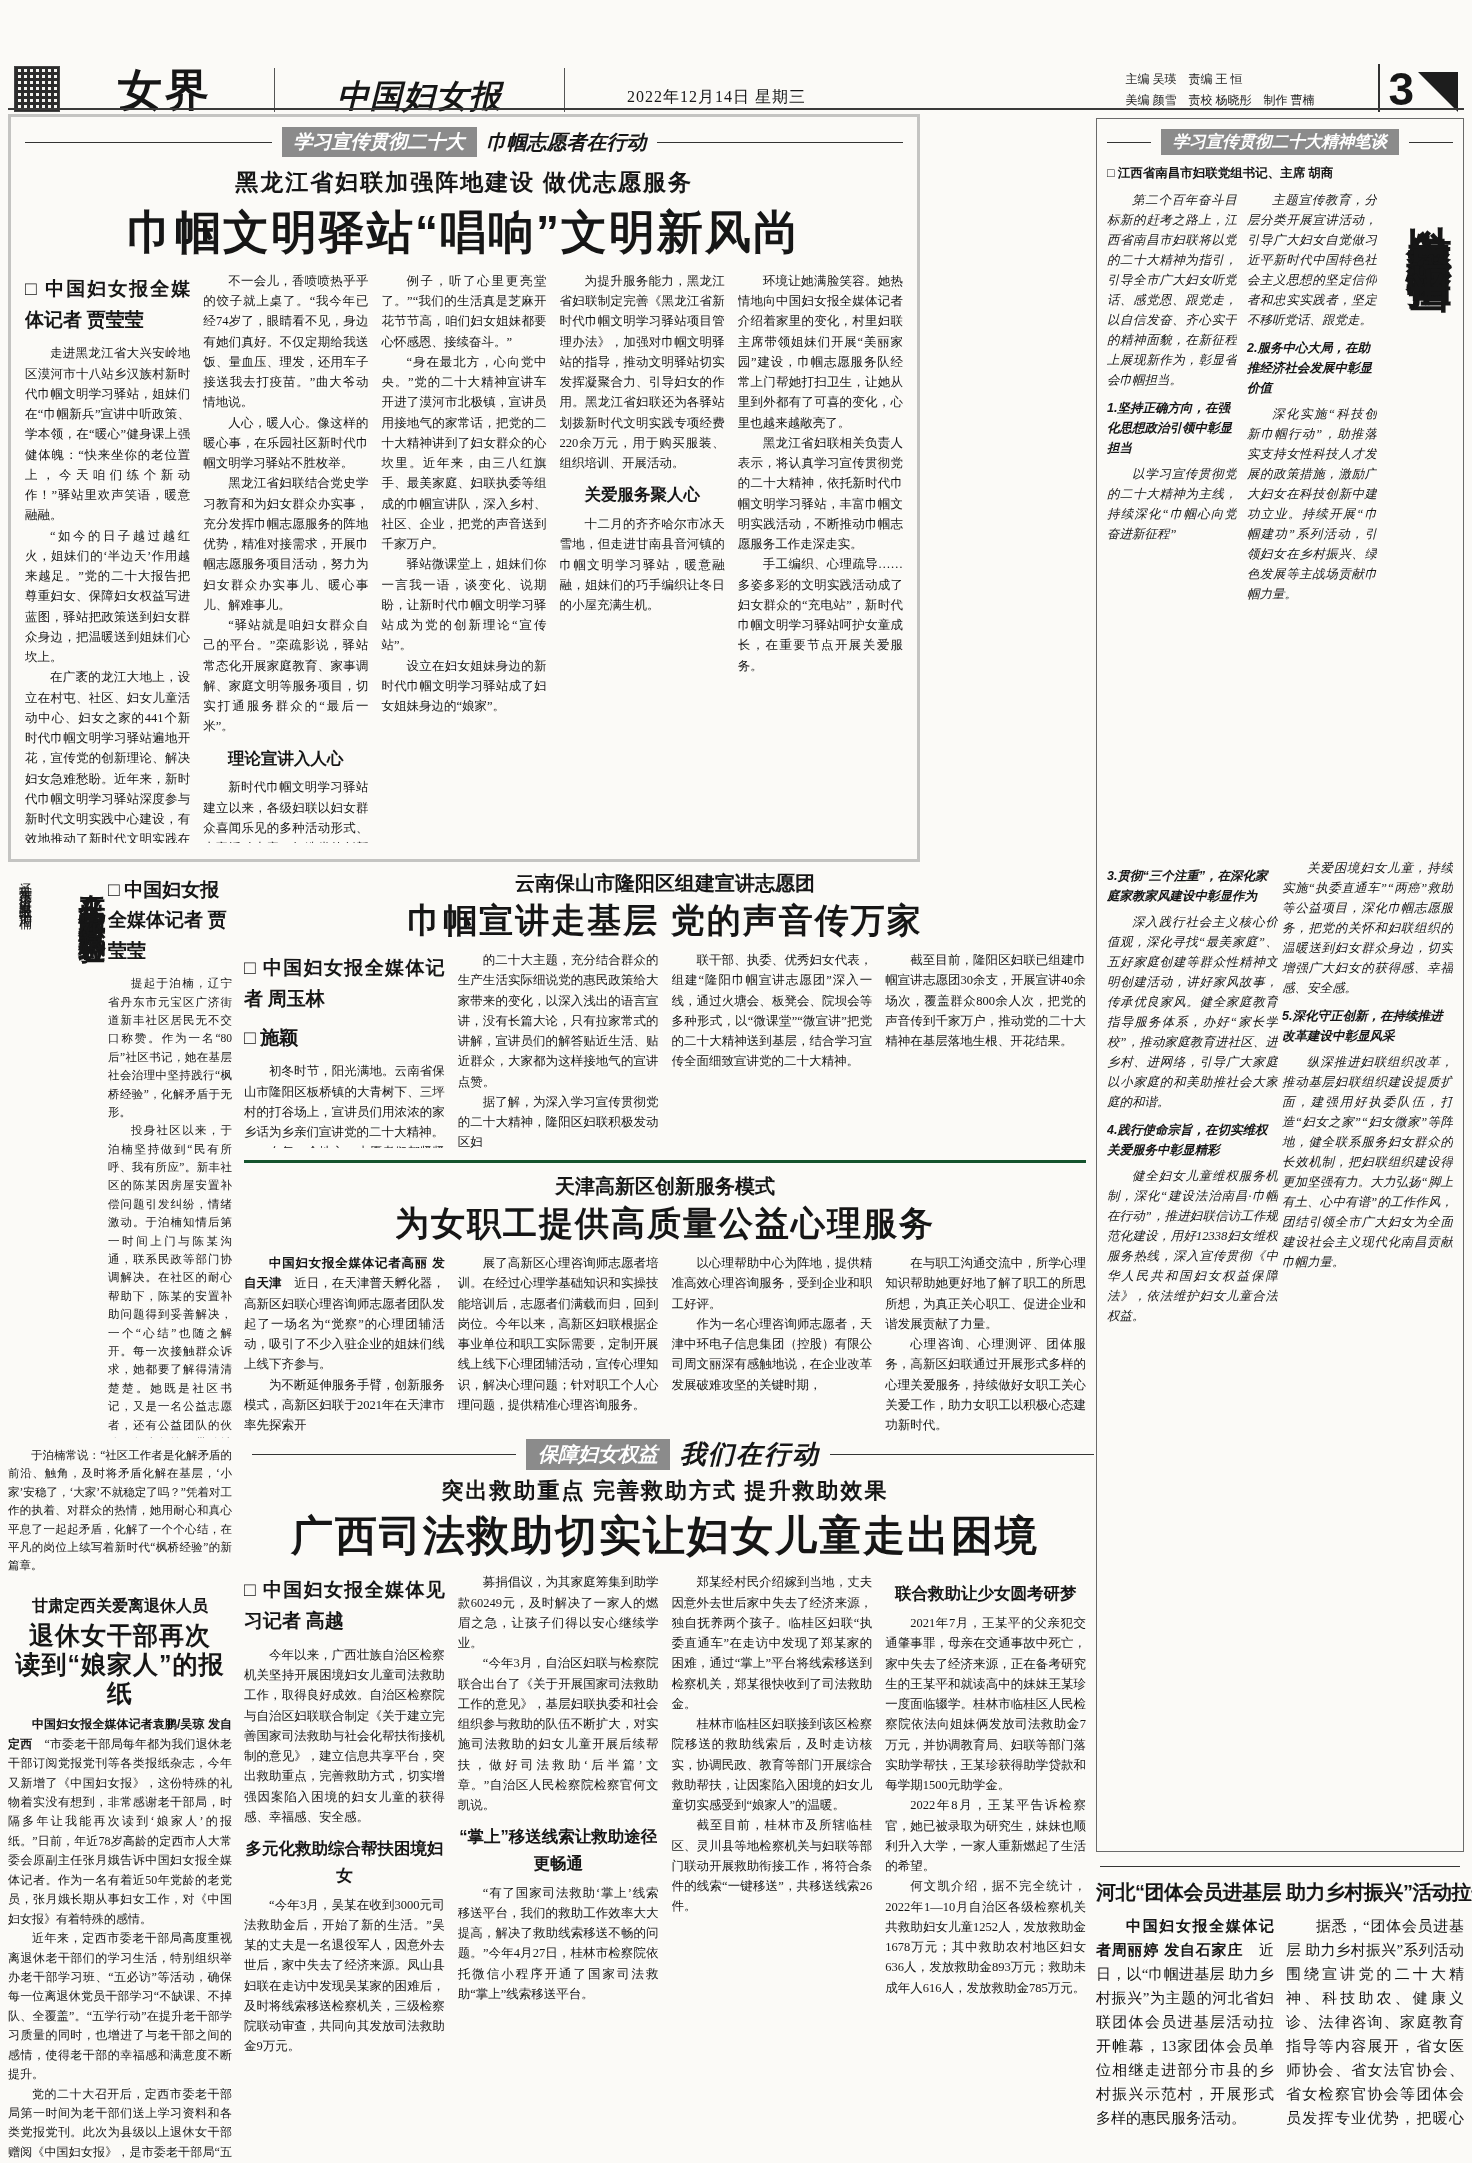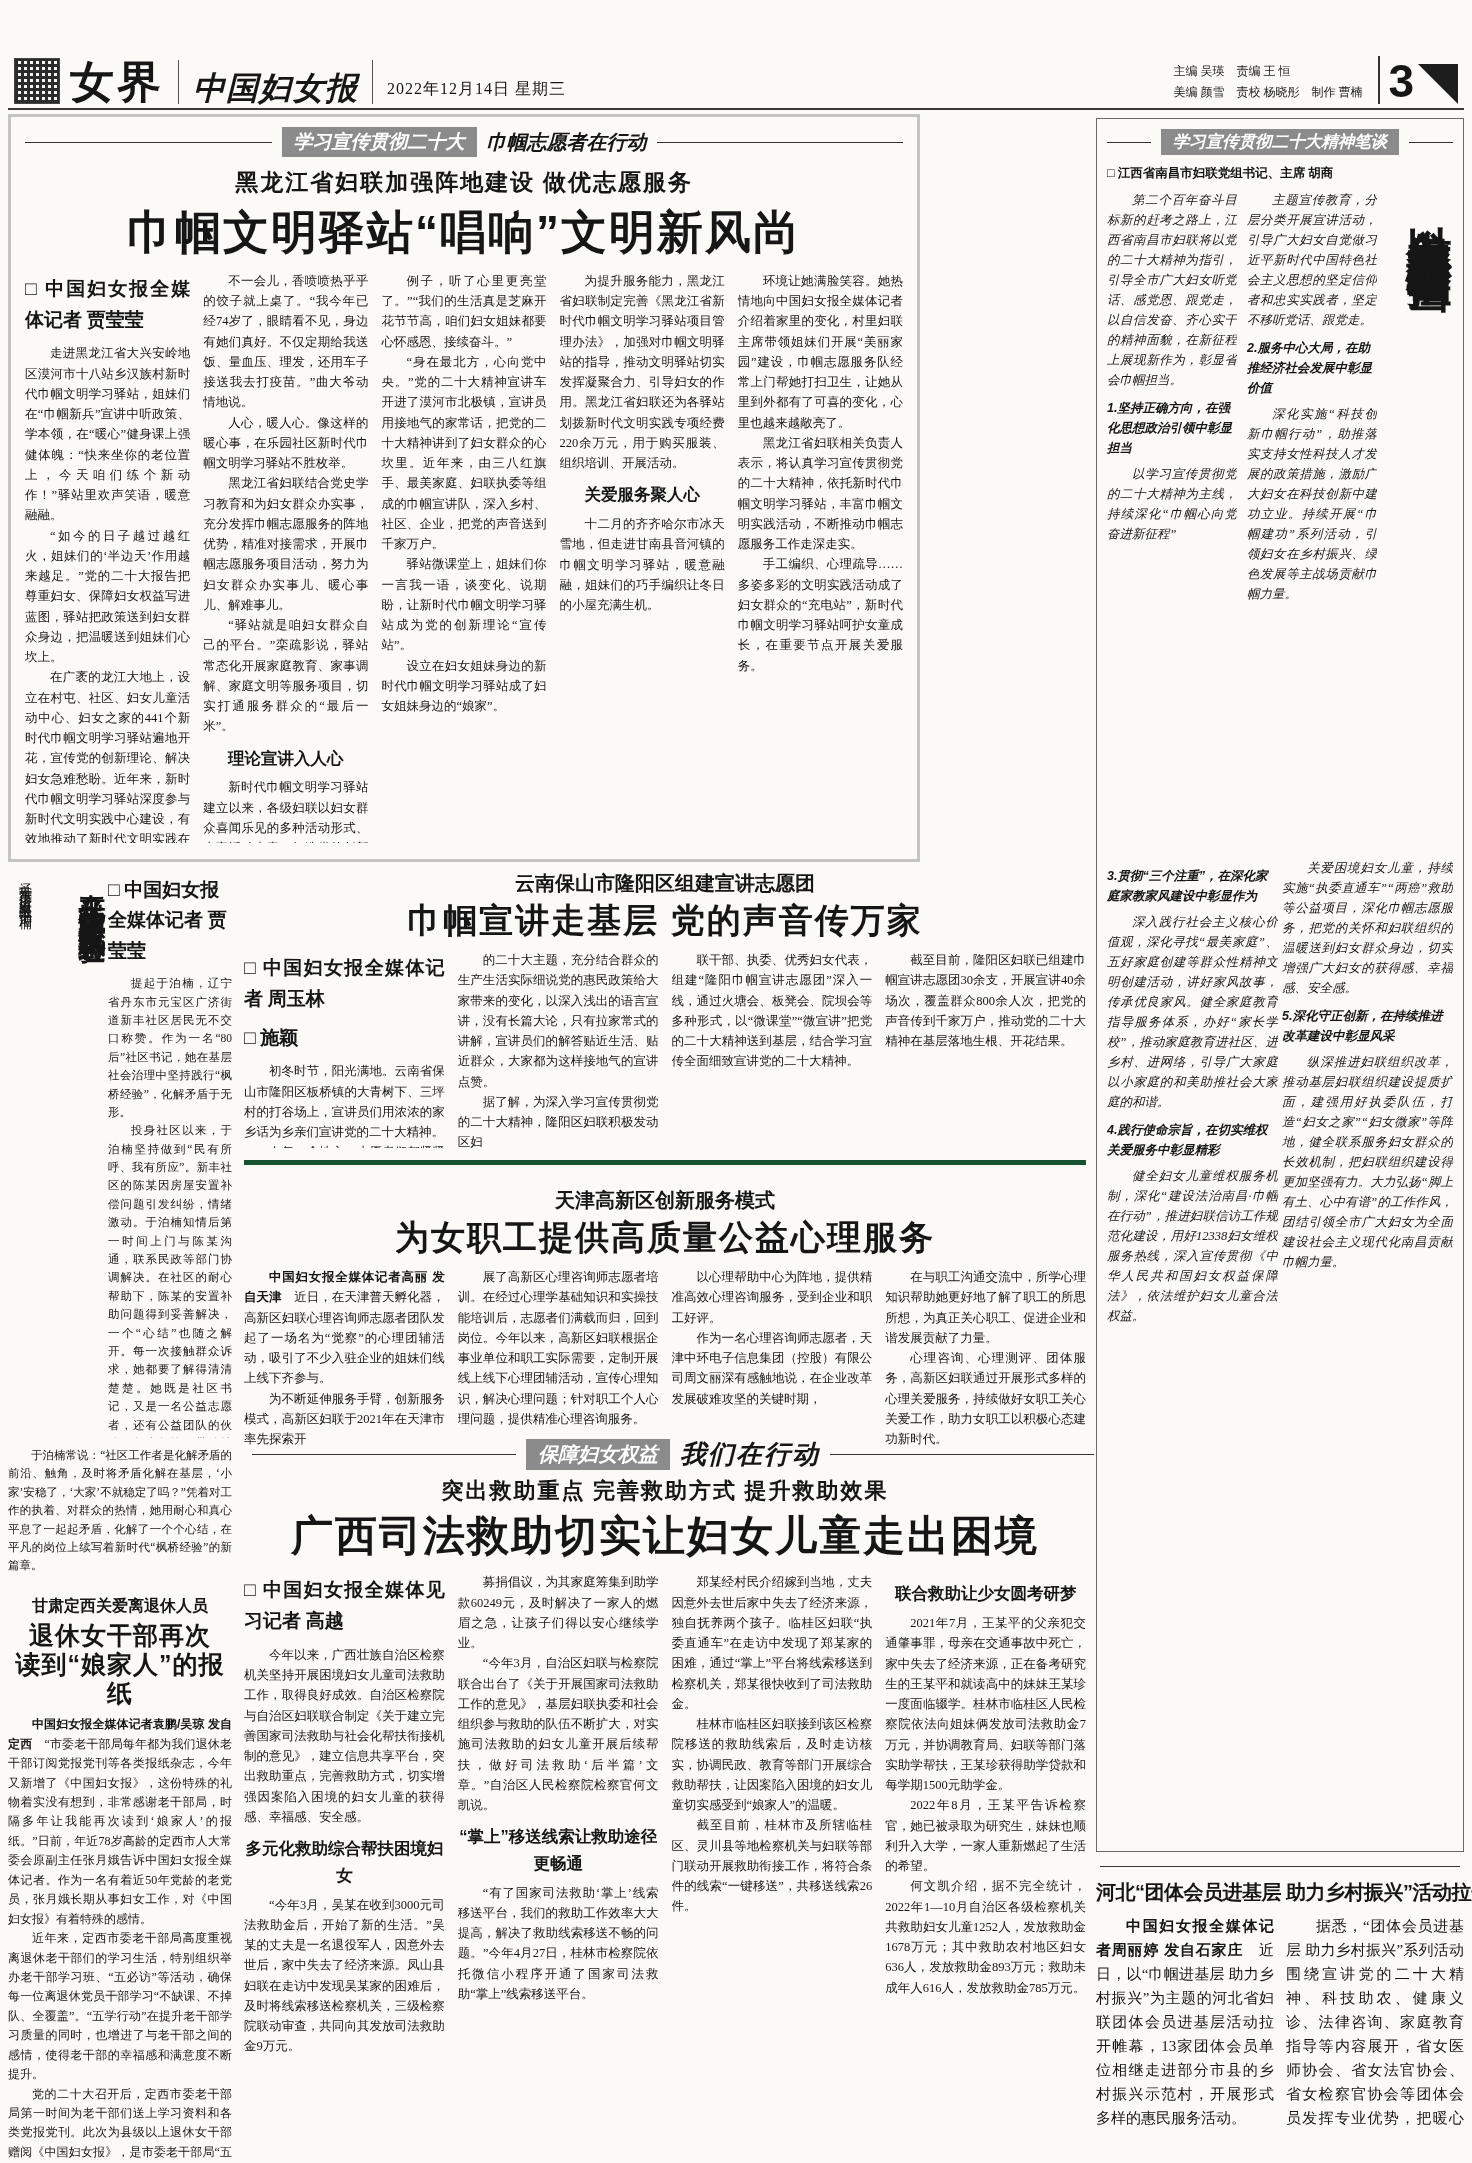--- a/index.html
+++ b/index.html
@@ -1,19 +1,19 @@
 <!DOCTYPE html>
 <html><head>
 <meta charset="utf-8">
 <style>
   html,body{margin:0;padding:0;background:#e8e8e6;}
   .page{position:relative;width:1472px;height:2163px;background:#fbfaf7;color:#161616;
         font-family:"Liberation Serif",serif;overflow:hidden;margin:0 auto;}
   
-  .hdr{position:absolute;left:14px;top:42px;right:14px;height:62px;display:flex;align-items:flex-end;}
+  .hdr{position:absolute;left:14px;top:50px;right:14px;height:62px;display:flex;align-items:flex-end;gap:48px;}
   .qr{width:44px;height:44px;margin-right:10px;background:
       repeating-linear-gradient(0deg,#2c2c2c 0 3px,transparent 3px 6px),
       repeating-linear-gradient(90deg,#2c2c2c 0 3px,#f5f5f2 3px 6px);border:1px solid #444;}
   .sect{font-size:44px;font-weight:900;letter-spacing:3px;line-height:1;font-family:"Liberation Sans",sans-serif;}
   .vdiv{width:1px;background:#555;height:44px;margin:0 14px;}
   .mast{font-size:32px;font-weight:bold;font-style:italic;line-height:1;letter-spacing:1px;}
   .date{font-size:16px;letter-spacing:1px;padding-bottom:4px;}
   .hspacer{flex:1;}
   .staff{font-size:12px;line-height:1.7;color:#222;text-align:left;padding-bottom:2px;}
   .pgwrap{display:flex;align-items:flex-end;margin-left:16px;}
@@ -51,22 +51,22 @@
   .liao-body{flex:1;overflow:hidden;font-size:11.5px;line-height:1.6;}
   .liao-low{height:138px;overflow:hidden;font-size:11.5px;line-height:1.6;margin-top:8px;}
   .box-gansu{position:absolute;left:8px;top:1594px;width:224px;height:560px;}
   .gansu-kicker{font-size:16px;margin:2px 0 4px;}
   .gansu-headline{font-size:25px;letter-spacing:1px;}
   .gansu-body{height:448px;overflow:hidden;font-size:12px;line-height:1.62;margin-top:8px;}
   .box-yunnan{position:absolute;left:244px;top:868px;width:842px;height:288px;}
   .yn-kicker{font-size:20px;margin-top:2px;}
   .yn-headline{font-size:34px;margin:4px 0 10px;letter-spacing:2px;}
   .h200{height:198px;}
-  .box-tj{position:absolute;left:244px;top:1160px;width:842px;height:274px;border-top:5px solid #14532d;
-          padding-top:20px;box-sizing:border-box;}
+  .box-tj{position:absolute;left:244px;top:1160px;width:842px;height:274px;border-top:3px solid #14532d;
+          padding-top:8px;box-sizing:border-box;}
   .h180{height:178px;}
   .rights{position:absolute;left:252px;top:1440px;width:842px;height:28px;}
   .rights .bbox{font-size:20px;}
   .script{font-weight:900;font-style:italic;font-size:26px;white-space:nowrap;letter-spacing:2px;}
   .box-gx{position:absolute;left:244px;top:1474px;width:842px;height:682px;}
   .gx-kicker{font-size:22px;margin-top:2px;letter-spacing:2px;}
   .gx-headline{font-size:42px;margin:6px 0 12px;letter-spacing:2px;}
   .h575{height:568px;}
   .box-bt{position:absolute;left:1096px;top:118px;width:368px;height:1734px;border:1px solid #6a6a6a;
           padding:10px 10px;box-sizing:border-box;}

